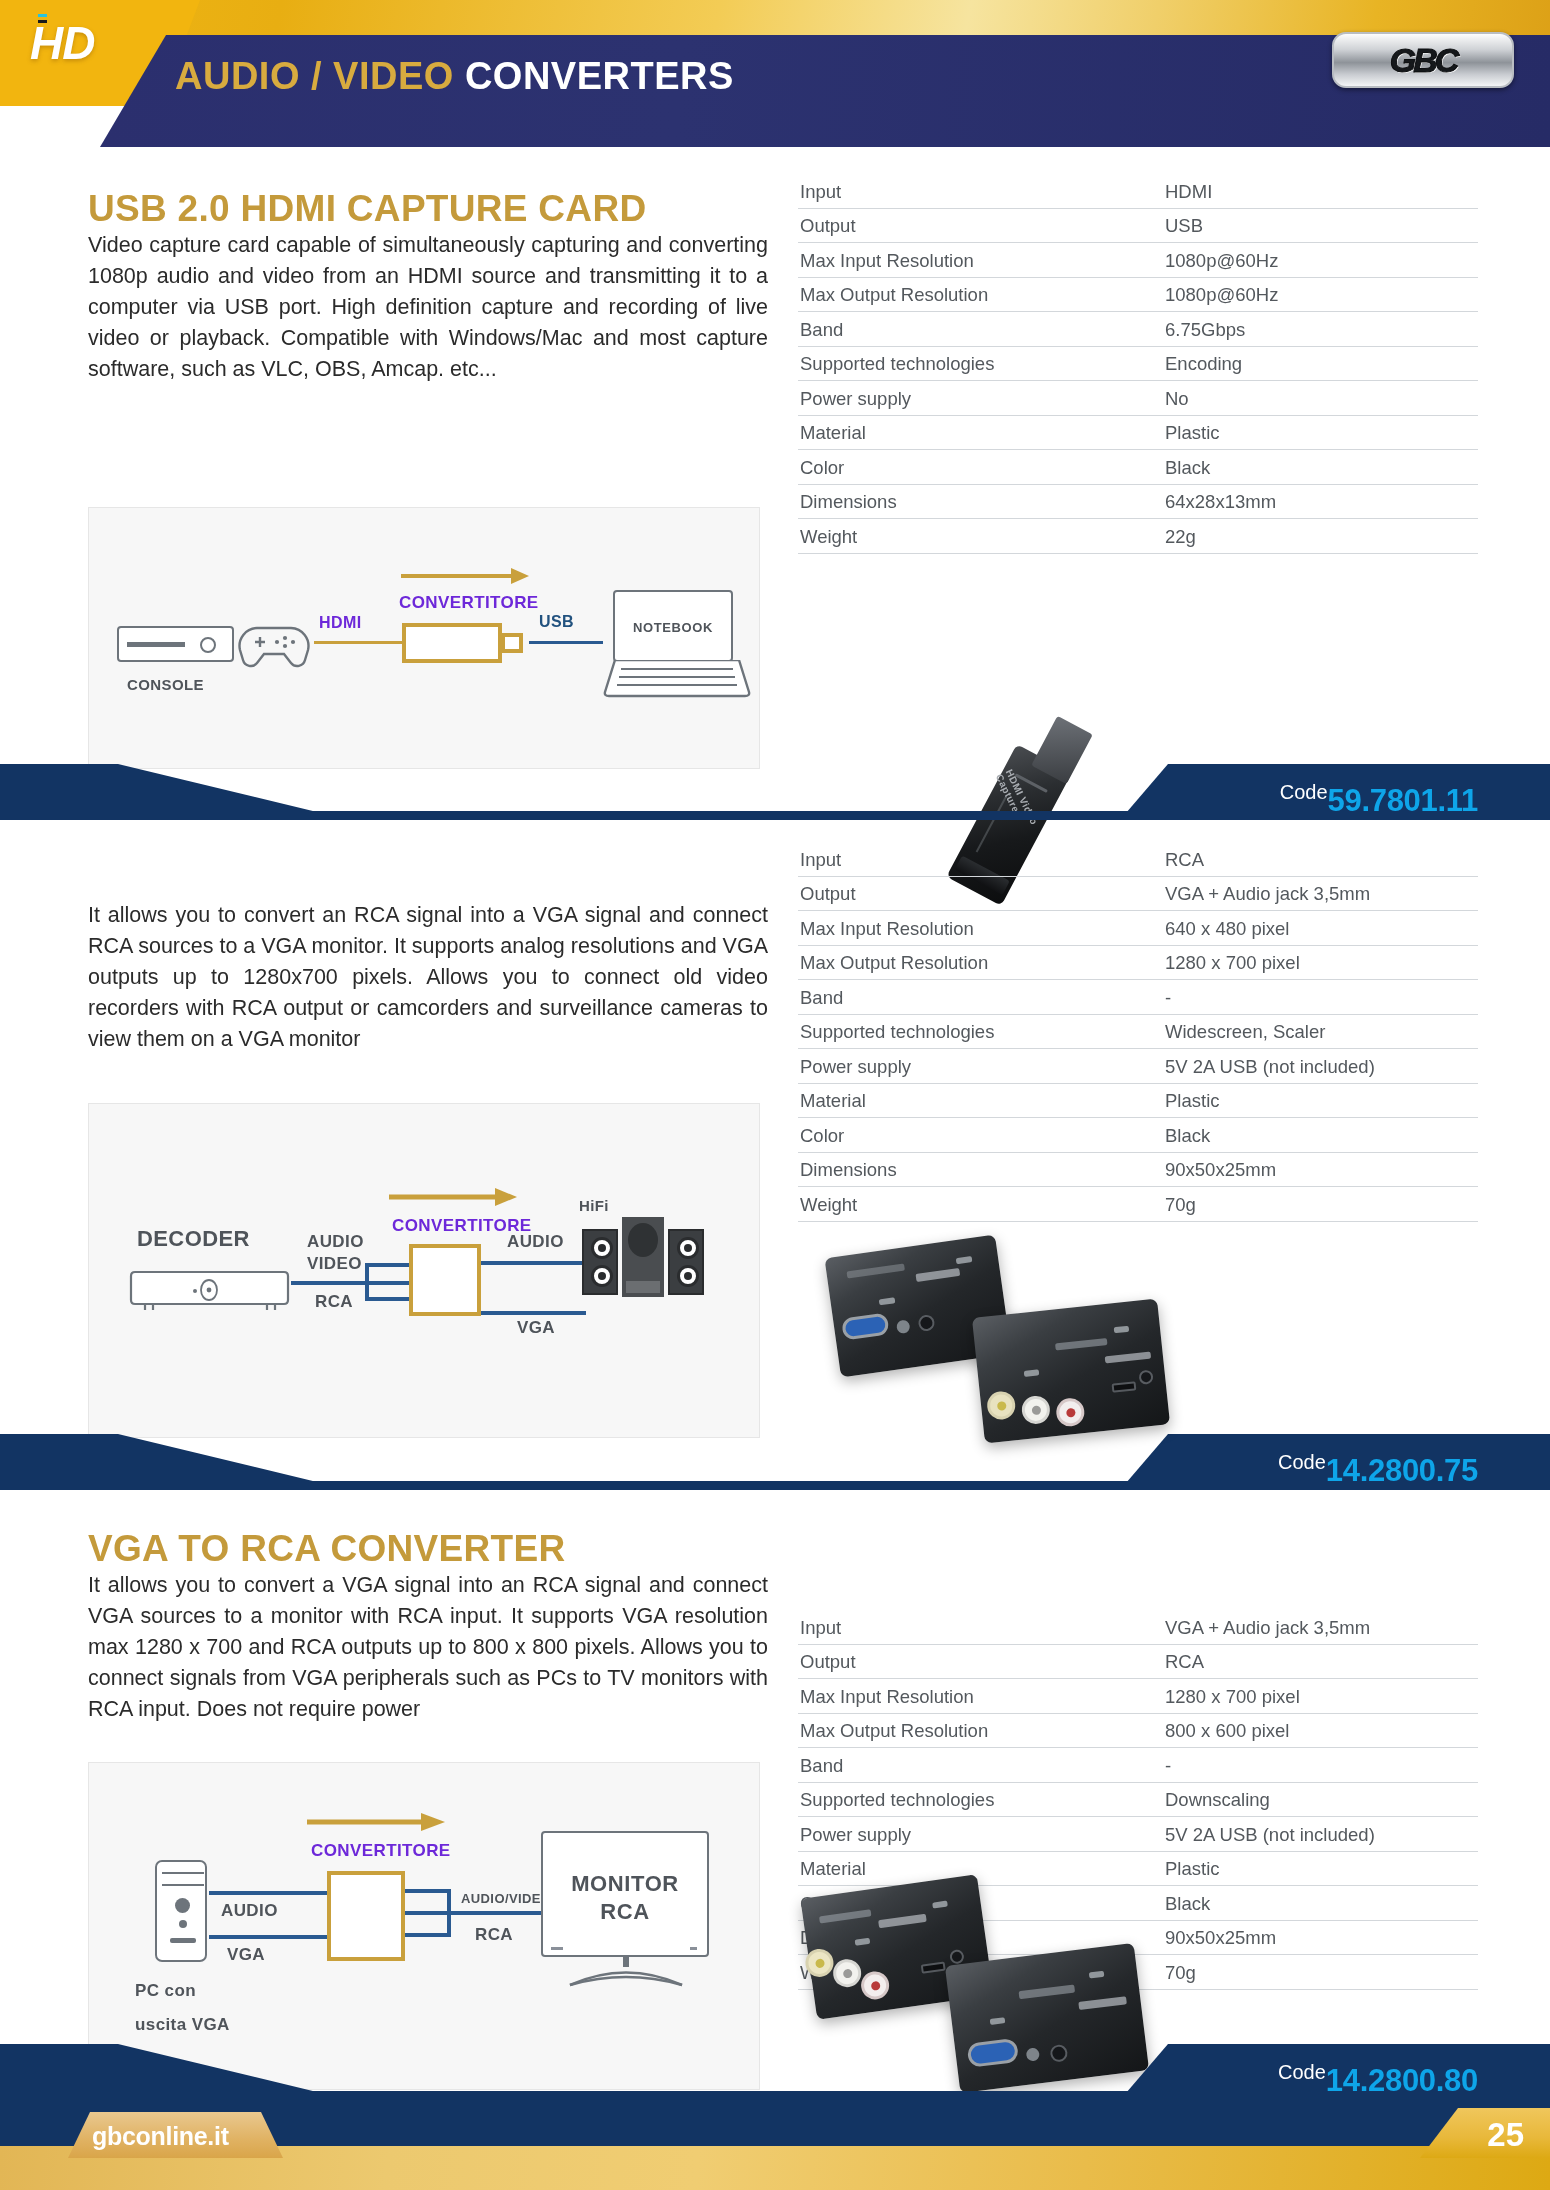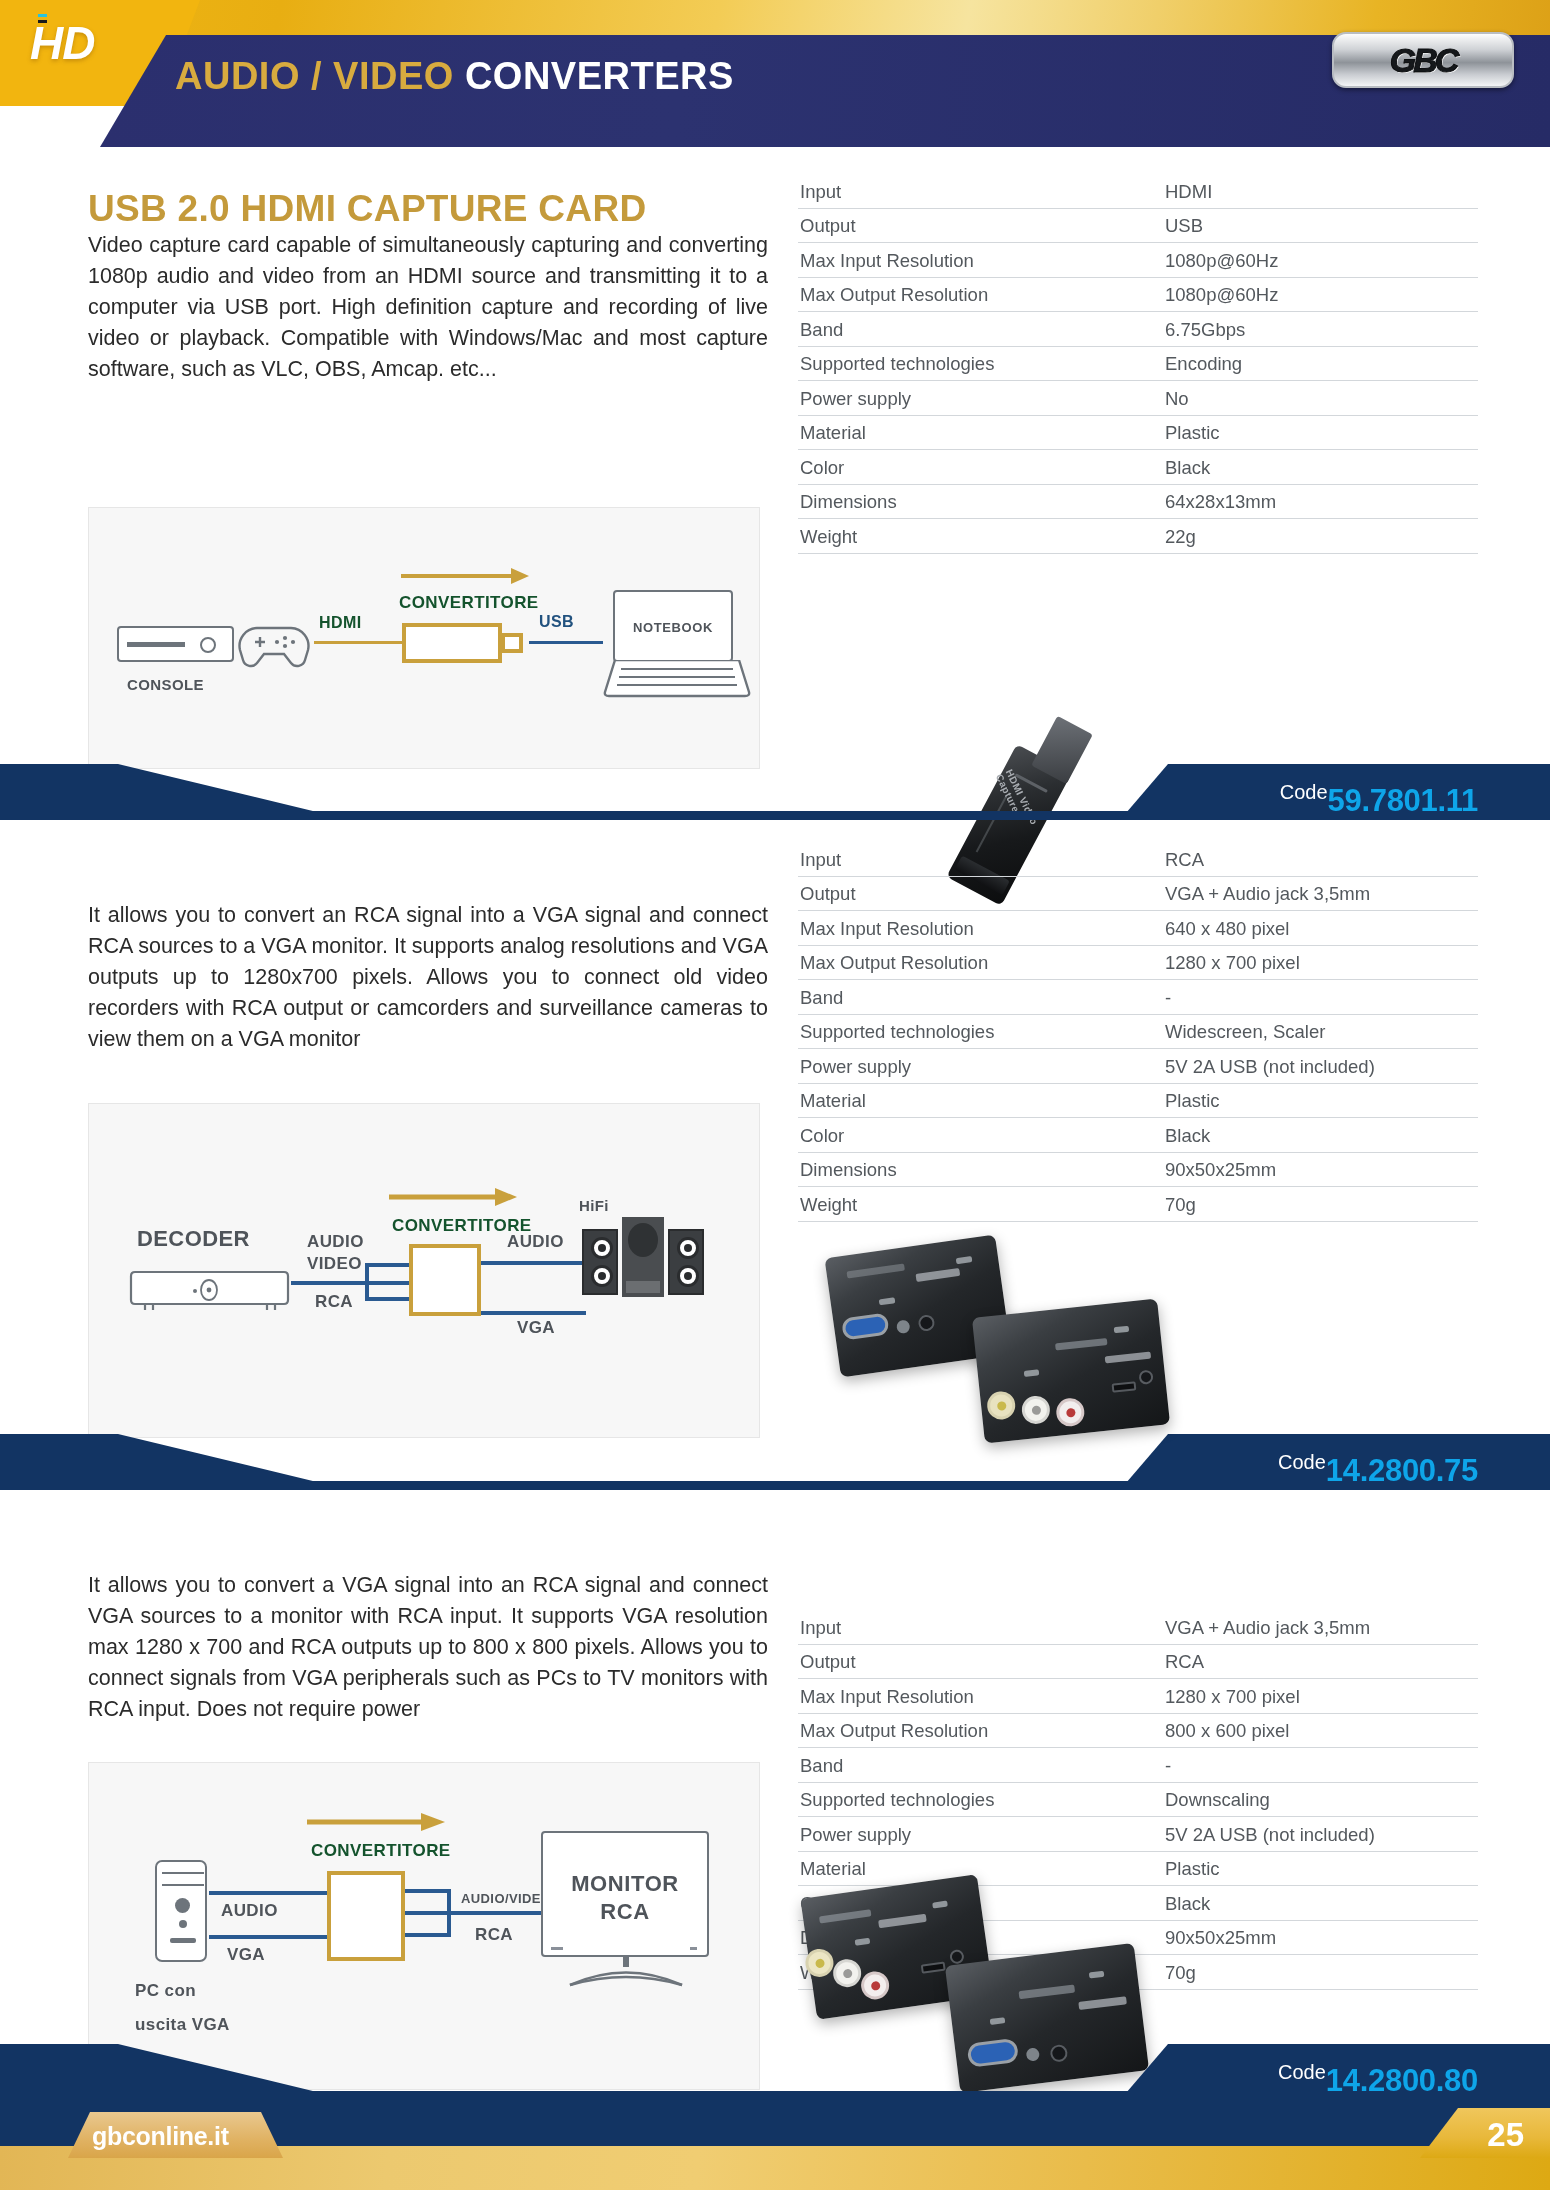--- a/index.html
+++ b/index.html
@@ -144,21 +144,21 @@
     clip-path: polygon(38px 0, 130px 0, 130px 50px, 0 50px);
   }
   .footer .pagenum {
     position: absolute; right: 26px; top: 16px;
     color: #ffffff; font-size: 33px; font-weight: 800;
   }
 
   
   .dg { position: absolute; }
   .dlabel { position: absolute; font-weight: 800; letter-spacing: .4px; }
-  .dgold { color: #14532d; }
+  .dgold { color: #6d28d9; }
   .dgray { color: #4f545a; }
   .wire { position: absolute; background: #2a5a91; }
   .wire-gold { position: absolute; background: #c9a03c; }
   .conv-box { position: absolute; border: 4px solid #c9a03c; background: #ffffff; }
   .arrow-gold { position: absolute; }
   .outline { position: absolute; border: 2.5px solid #6d747b; background: #ffffff; }
   .outline-r { border-radius: 4px; }
 
   .screen-label {
     position: absolute; width: 100%; text-align: center;
@@ -449,20 +449,21 @@
     <div style="position:absolute;left:132px;top:80px;width:24px;height:9px;background:#0e0f11;border:2px solid #55595e;border-radius:2px;"></div>
     <div style="position:absolute;left:160px;top:70px;width:14px;height:14px;border-radius:50%;background:#15171a;border:2px solid #585c61;"></div>
     <div style="position:absolute;left:80px;top:34px;width:52px;height:7px;background:#9aa0a6;opacity:.6;border-radius:2px;"></div>
     <div style="position:absolute;left:128px;top:52px;width:46px;height:7px;background:#b9bec3;opacity:.7;border-radius:2px;"></div>
     <div style="position:absolute;left:46px;top:58px;width:15px;height:6px;background:#aab0b5;opacity:.8;border-radius:2px;"></div>
     <div style="position:absolute;left:140px;top:24px;width:15px;height:6px;background:#aab0b5;opacity:.8;border-radius:2px;"></div>
   </div>
 </div>
 
 <div class="section sec3">
+  <div class="prod-title">VGA TO RCA CONVERTER</div>
   <div class="prod-desc">It allows you to convert a VGA signal into an RCA signal and connect VGA sources to a monitor with RCA input. It supports VGA resolution max 1280 x 700 and RCA outputs up to 800 x 800 pixels. Allows you to connect signals from VGA peripherals such as PCs to TV monitors with RCA input. Does not require power</div>
 
   <table class="spec" style="top:120px;">
     <tbody>
       <tr>
           <td class="k">Input</td>
           <td class="v">VGA + Audio jack 3,5mm</td>
         </tr>
       <tr>
           <td class="k">Output</td>

